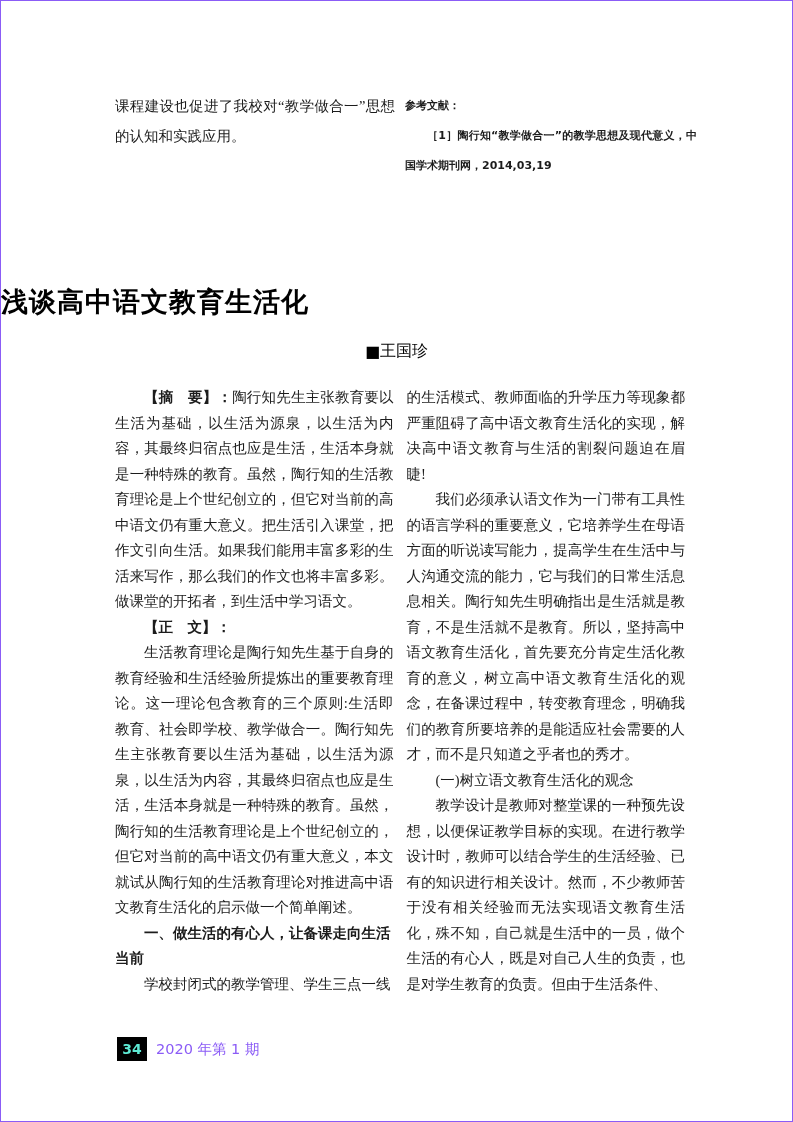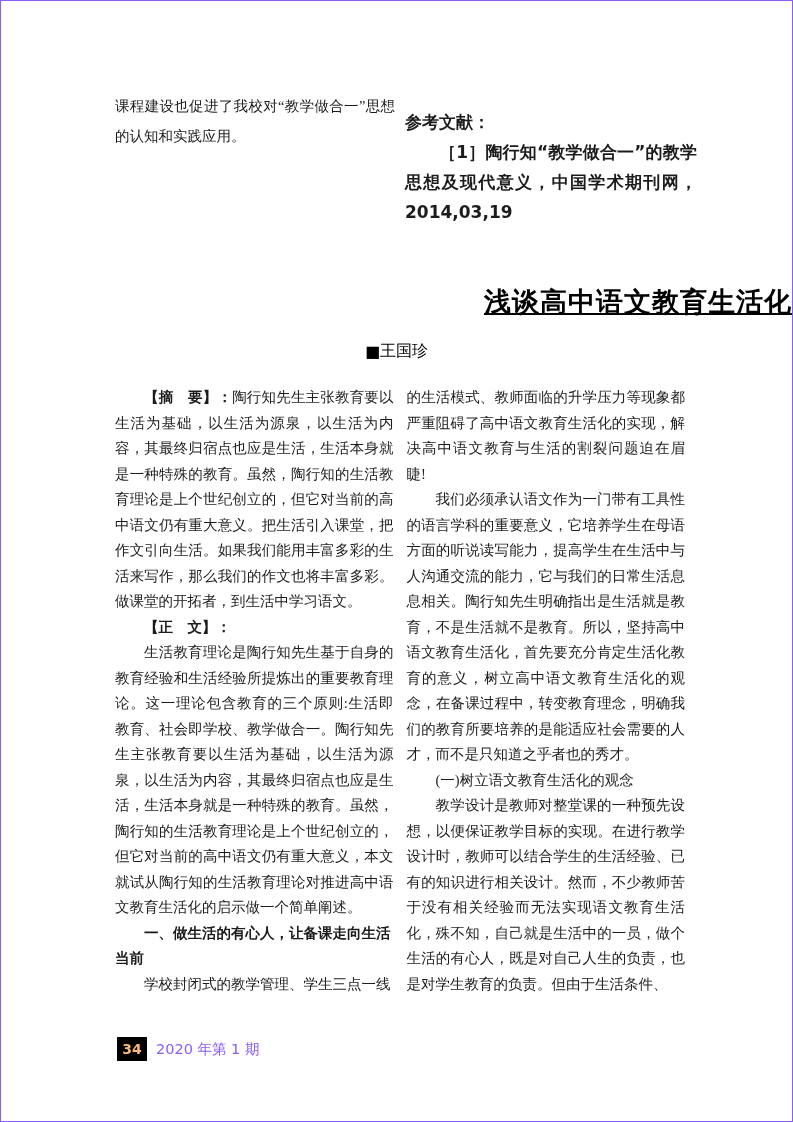--- a/index.html
+++ b/index.html
@@ -16,37 +16,36 @@
     border: 1px solid #8b5cf6;
     overflow: hidden;
   }
   
   .continuation {
     position: absolute; left: 114px; top: 90px; width: 280px;
     font-size: 14.5px; line-height: 30px;
     text-align: justify;
   }
   .references {
-    position: absolute; left: 404px; top: 106px; width: 292px;
+    position: absolute; left: 404px; top: 90px; width: 292px;
     font-family: "DejaVu Sans", "Liberation Sans", sans-serif;
     font-weight: bold;
-    font-size: 17px; line-height: 30px;
+    font-size: 11px; line-height: 30px;
     text-align: justify;
   }
   .references .ref-item { text-indent: 2em; }
   
   .title {
     position: absolute; left: 0; top: 283px; width: 100%;
-    text-align: right;
+    text-align: left;
     font-family: "DejaVu Sans", "Liberation Sans", sans-serif;
     font-weight: 900;
     font-size: 27px;
     letter-spacing: 1px;
     color: #000;
-    text-decoration: underline;
   }
   .author {
     position: absolute; left: 0; top: 340px; width: 100%;
     text-align: center;
     font-family: "DejaVu Sans", "Liberation Sans", sans-serif;
     font-size: 16px;
     color: #000;
   }
   .author .marker { position: relative; top: 1px; }
   
@@ -66,21 +65,21 @@
   .sec-heading { font-weight: bold; }
   .sec-heading .line1 { text-indent: 2em; }
   
   .footer {
     position: absolute; left: 116px; top: 1036px;
     display: flex; align-items: center; gap: 9px;
     font-family: "DejaVu Sans", "Liberation Sans", sans-serif;
   }
   .pagenum {
     width: 30px; height: 24px;
-    background: #000; color: #fdba74;
+    background: #000; color: #5eead4;
     display: flex; align-items: center; justify-content: center;
     font-size: 14px; font-weight: bold;
   }
   .issue { font-size: 14.5px; color: #8b5cf6; }
 </style>
 </head>
 <body>
 
 <div class="page">
 

